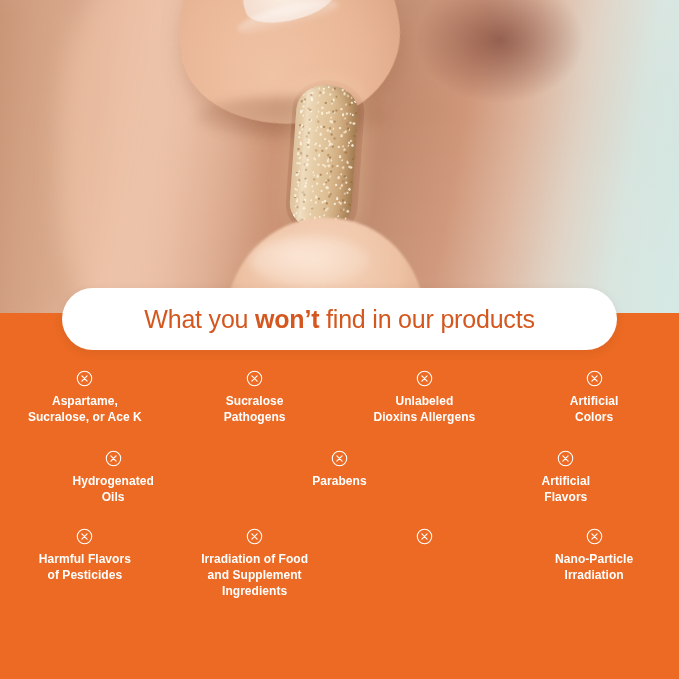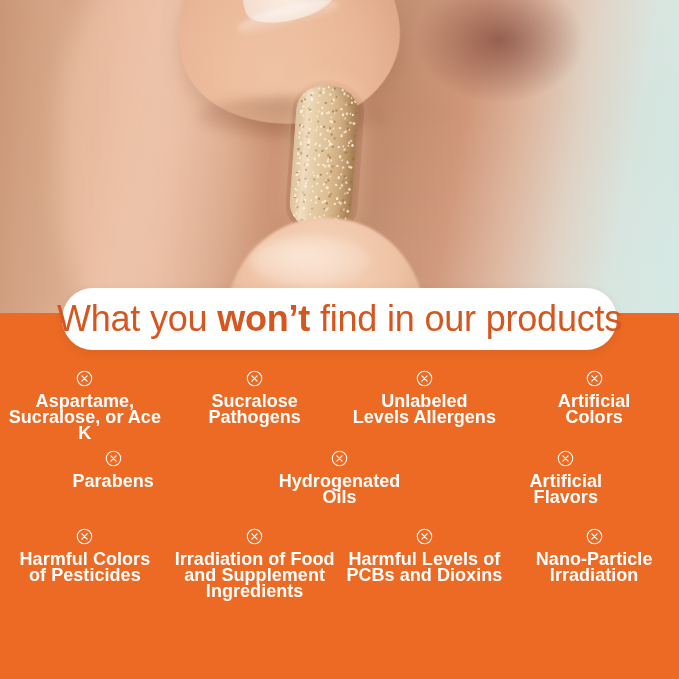--- a/index.html
+++ b/index.html
@@ -229,21 +229,21 @@
     height: 62px;
     background: #ffffff;
     border-radius: 31px;
     display: flex;
     align-items: center;
     justify-content: center;
     box-shadow: 0 3px 10px rgba(90,50,20,0.10);
     z-index: 5;
   }
   .headline {
-    font-size: 36px;
+    font-size: 25px;
     color: #D4571F;
     letter-spacing: -0.2px;
     white-space: nowrap;
     font-weight: 400;
   }
   .headline b {
     font-weight: 700;
     color: #D4571F;
   }
 
@@ -280,21 +280,21 @@
 
   .x-icon {
     width: 17px;
     height: 17px;
     display: block;
     margin-bottom: 6px;
   }
 
   .cell-label {
     color: #FFFFFF;
-    font-size: 18px;
+    font-size: 12px;
     line-height: 16px;
     text-align: center;
     font-weight: 700;
     letter-spacing: 0.05px;
     white-space: pre-line;
   }
 </style>
 </head>
 <body>
 
@@ -344,83 +344,81 @@
           </svg>
           <div class="cell-label">Sucralose
 Pathogens</div>
         </div>
         <div class="cell">
           <svg class="x-icon" viewBox="0 0 24 24">
             <circle cx="12" cy="12" r="10.2" fill="none" stroke="#ffffff" stroke-width="1.5"></circle>
             <path d="M8.3 8.3 L15.7 15.7 M15.7 8.3 L8.3 15.7" stroke="#ffffff" stroke-width="1.6" stroke-linecap="round"></path>
           </svg>
           <div class="cell-label">Unlabeled
-Levels Allergens</div>
+Dioxins Allergens</div>
         </div>
         <div class="cell">
           <svg class="x-icon" viewBox="0 0 24 24">
             <circle cx="12" cy="12" r="10.2" fill="none" stroke="#ffffff" stroke-width="1.5"></circle>
             <path d="M8.3 8.3 L15.7 15.7 M15.7 8.3 L8.3 15.7" stroke="#ffffff" stroke-width="1.6" stroke-linecap="round"></path>
           </svg>
           <div class="cell-label">Artificial
 Colors</div>
         </div>
       </div>
 
       <div class="row row-2">
         <div class="cell">
           <svg class="x-icon" viewBox="0 0 24 24">
             <circle cx="12" cy="12" r="10.2" fill="none" stroke="#ffffff" stroke-width="1.5"></circle>
             <path d="M8.3 8.3 L15.7 15.7 M15.7 8.3 L8.3 15.7" stroke="#ffffff" stroke-width="1.6" stroke-linecap="round"></path>
           </svg>
-          <div class="cell-label">Parabens</div>
-        </div>
-        <div class="cell">
-          <svg class="x-icon" viewBox="0 0 24 24">
-            <circle cx="12" cy="12" r="10.2" fill="none" stroke="#ffffff" stroke-width="1.5"></circle>
-            <path d="M8.3 8.3 L15.7 15.7 M15.7 8.3 L8.3 15.7" stroke="#ffffff" stroke-width="1.6" stroke-linecap="round"></path>
-          </svg>
           <div class="cell-label">Hydrogenated
 Oils</div>
         </div>
         <div class="cell">
           <svg class="x-icon" viewBox="0 0 24 24">
             <circle cx="12" cy="12" r="10.2" fill="none" stroke="#ffffff" stroke-width="1.5"></circle>
             <path d="M8.3 8.3 L15.7 15.7 M15.7 8.3 L8.3 15.7" stroke="#ffffff" stroke-width="1.6" stroke-linecap="round"></path>
           </svg>
+          <div class="cell-label">Parabens</div>
+        </div>
+        <div class="cell">
+          <svg class="x-icon" viewBox="0 0 24 24">
+            <circle cx="12" cy="12" r="10.2" fill="none" stroke="#ffffff" stroke-width="1.5"></circle>
+            <path d="M8.3 8.3 L15.7 15.7 M15.7 8.3 L8.3 15.7" stroke="#ffffff" stroke-width="1.6" stroke-linecap="round"></path>
+          </svg>
           <div class="cell-label">Artificial
 Flavors</div>
         </div>
       </div>
 
       <div class="row row-3">
         <div class="cell">
           <svg class="x-icon" viewBox="0 0 24 24">
             <circle cx="12" cy="12" r="10.2" fill="none" stroke="#ffffff" stroke-width="1.5"></circle>
             <path d="M8.3 8.3 L15.7 15.7 M15.7 8.3 L8.3 15.7" stroke="#ffffff" stroke-width="1.6" stroke-linecap="round"></path>
           </svg>
-          <div class="cell-label">Harmful Colors
+          <div class="cell-label">Harmful Flavors
 of Pesticides</div>
         </div>
         <div class="cell">
           <svg class="x-icon" viewBox="0 0 24 24">
             <circle cx="12" cy="12" r="10.2" fill="none" stroke="#ffffff" stroke-width="1.5"></circle>
             <path d="M8.3 8.3 L15.7 15.7 M15.7 8.3 L8.3 15.7" stroke="#ffffff" stroke-width="1.6" stroke-linecap="round"></path>
           </svg>
           <div class="cell-label">Irradiation of Food
 and Supplement
 Ingredients</div>
         </div>
         <div class="cell">
           <svg class="x-icon" viewBox="0 0 24 24">
             <circle cx="12" cy="12" r="10.2" fill="none" stroke="#ffffff" stroke-width="1.5"></circle>
             <path d="M8.3 8.3 L15.7 15.7 M15.7 8.3 L8.3 15.7" stroke="#ffffff" stroke-width="1.6" stroke-linecap="round"></path>
           </svg>
-          <div class="cell-label">Harmful Levels of
-PCBs and Dioxins</div>
         </div>
         <div class="cell">
           <svg class="x-icon" viewBox="0 0 24 24">
             <circle cx="12" cy="12" r="10.2" fill="none" stroke="#ffffff" stroke-width="1.5"></circle>
             <path d="M8.3 8.3 L15.7 15.7 M15.7 8.3 L8.3 15.7" stroke="#ffffff" stroke-width="1.6" stroke-linecap="round"></path>
           </svg>
           <div class="cell-label">Nano-Particle
 Irradiation</div>
         </div>
       </div>

